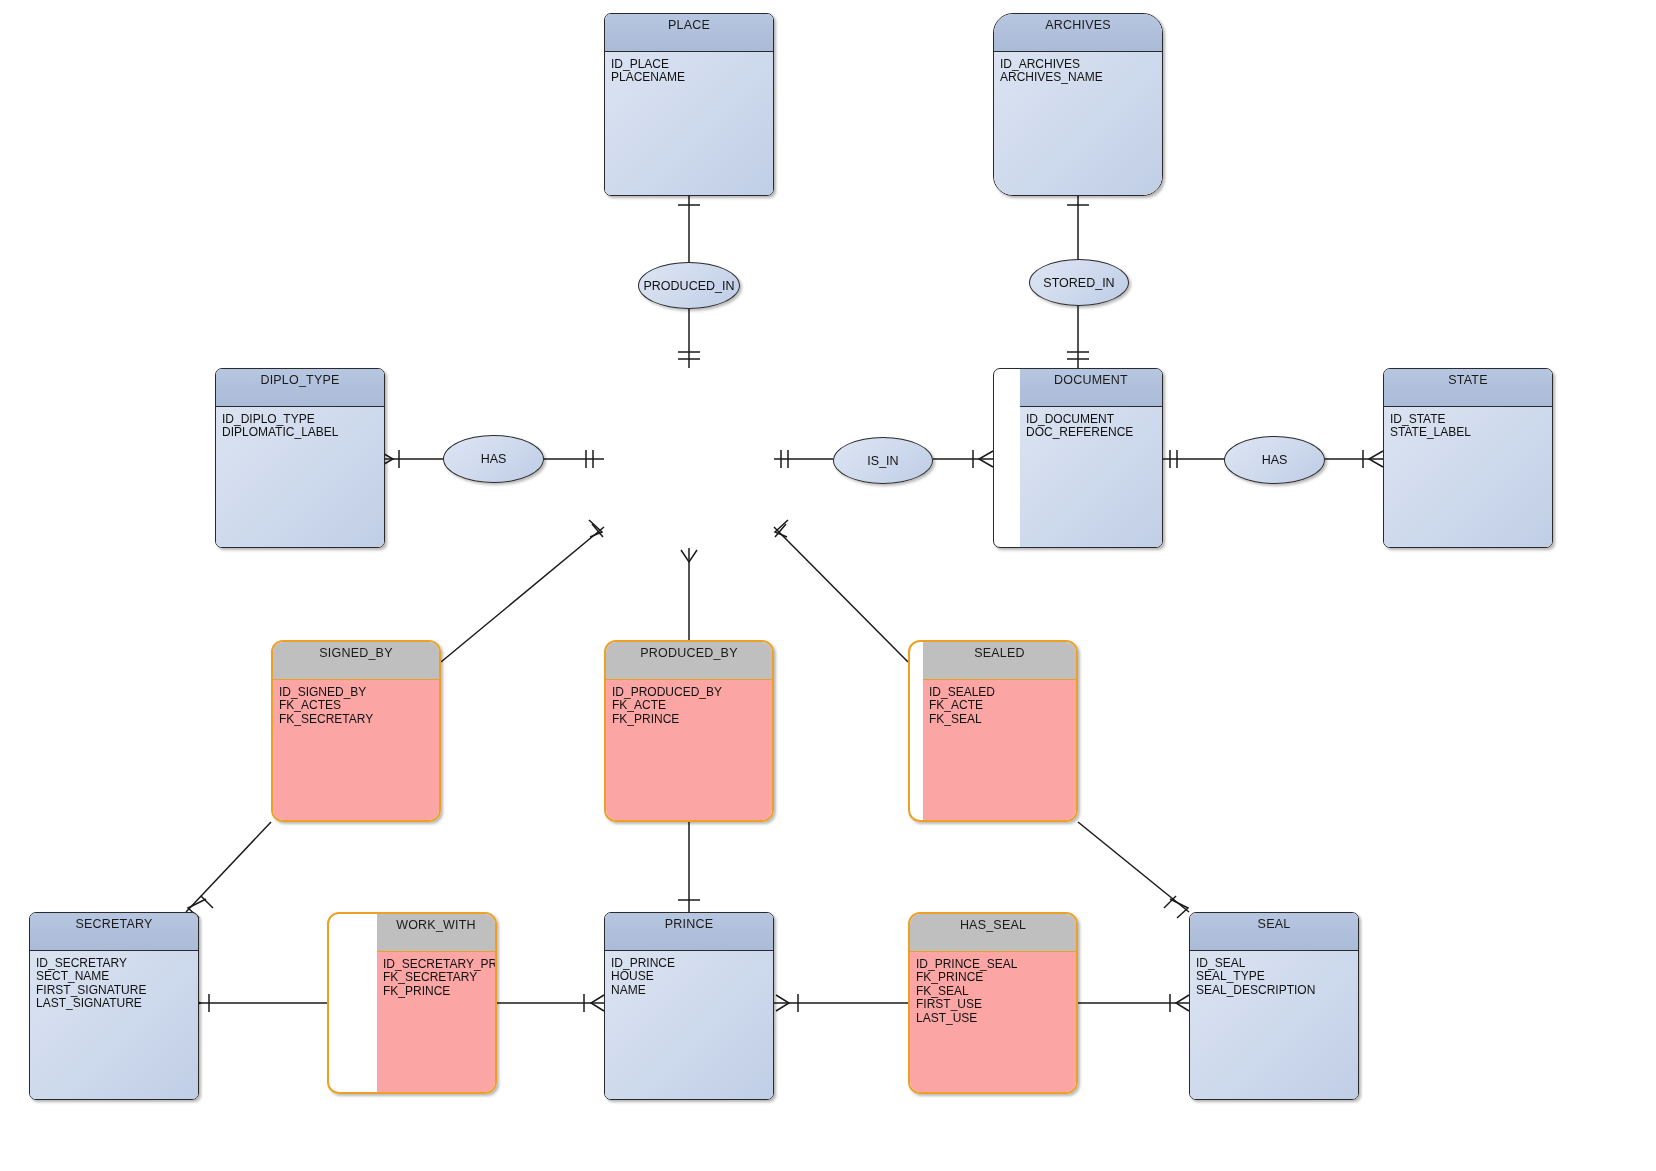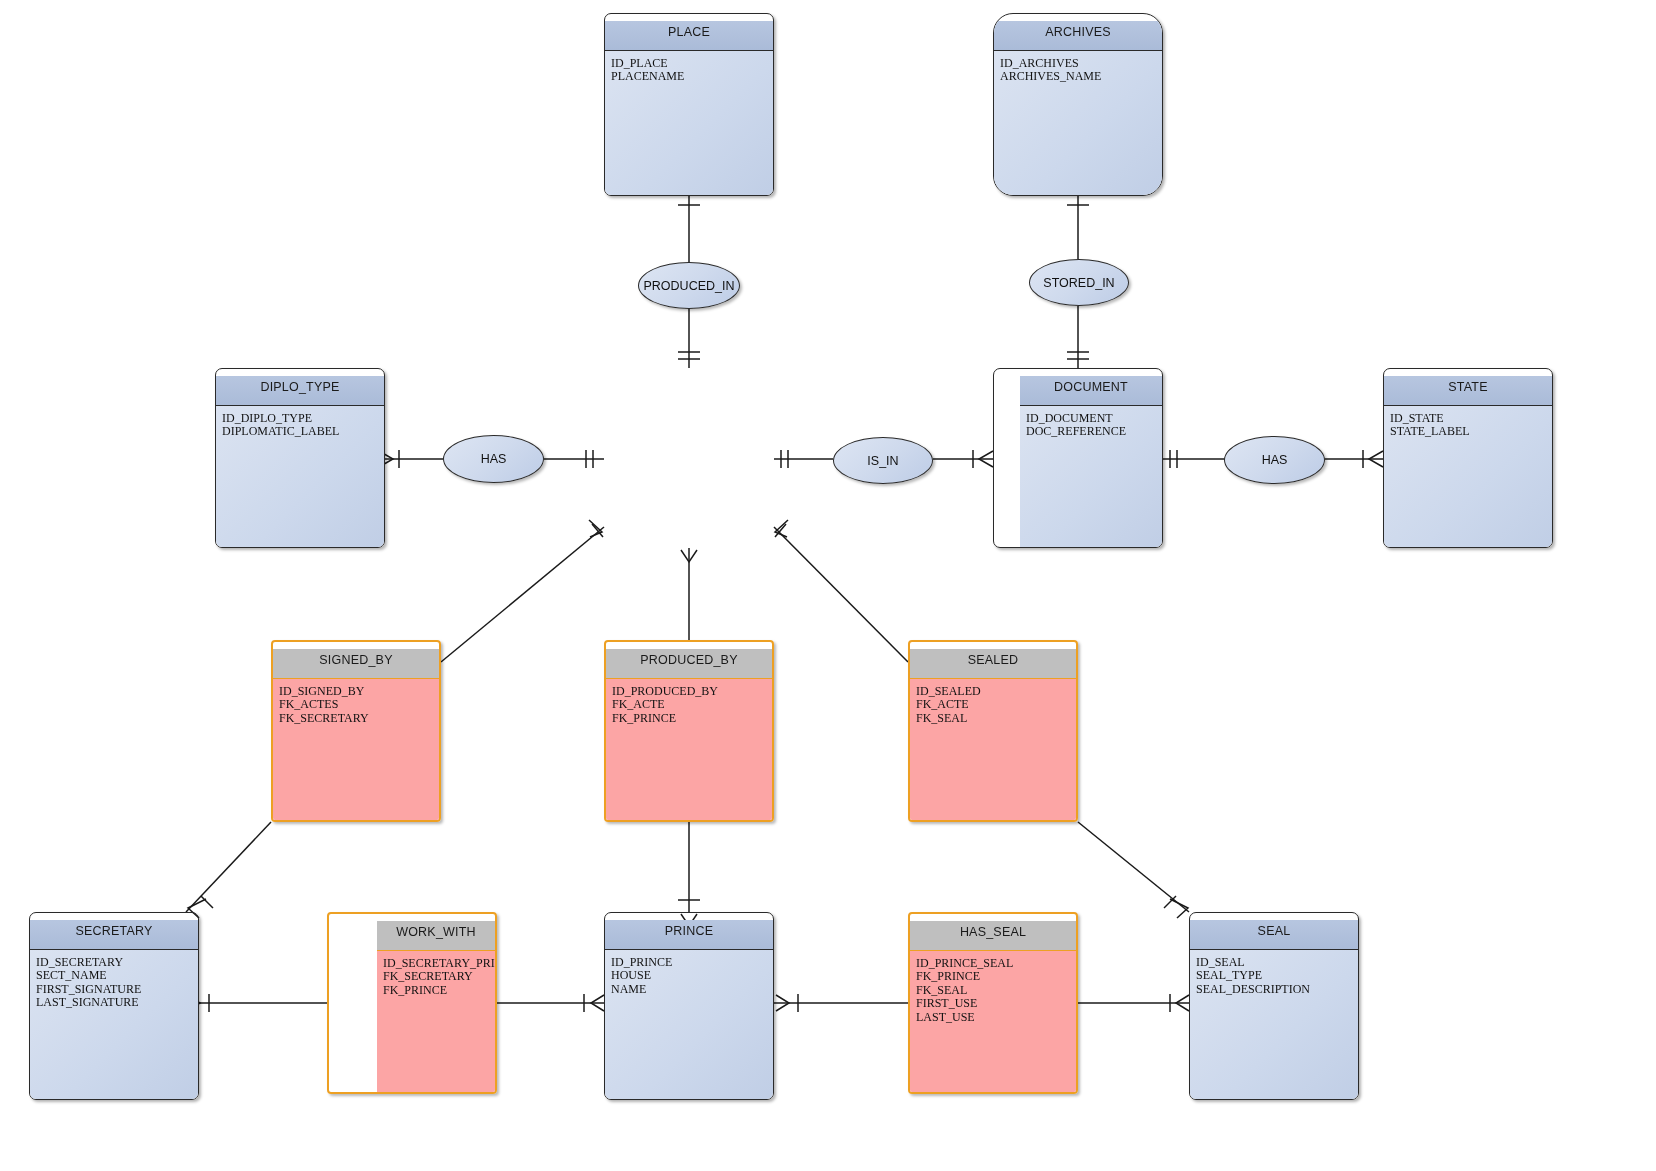--- a/index.html
+++ b/index.html
@@ -29,47 +29,45 @@
   .entity {
     position: absolute;
     box-sizing: border-box;
     border: 1px solid #2a2a2a;
     border-radius: 7px;
     overflow: hidden;
     box-shadow: 2px 2px 3px rgba(0,0,0,0.30);
   }
   .entity .ent-header {
     box-sizing: border-box;
-    height: 30px;
+    height: 38px;
     line-height: 22px;
     text-align: center;
     font-size: 12.5px;
     color: #1a1a1a;
     letter-spacing: 0.2px;
     border-bottom: 1px solid #2a2a2a;
     background: linear-gradient(to bottom, #b7c6e0 0%, #aabbd8 100%);
-    margin-top: 7px;
   }
   .entity .ent-body {
     box-sizing: border-box;
     padding: 6px 7px 6px 6px;
     height: calc(100% - 23px);
     background: linear-gradient(135deg, #dbe3f1 0%, #ccd8ec 55%, #bfcde5 100%);
   }
   .entity .attr {
     font-size: 12px;
     line-height: 13.4px;
     color: #111111;
     white-space: nowrap;
-    font-family: Liberation Serif, serif;
   }
   
   .entity.assoc {
     border: 2px solid #eda023;
-    border-radius: 4px;
+    border-radius: 12px;
     box-shadow: 2px 2px 3px rgba(0,0,0,0.28);
   }
   .entity.assoc .ent-header {
     background: #bfbfbf;
     border-bottom: 1px solid #eda023;
     color: #1a1a1a;
   }
   .entity.assoc .ent-body {
     background: #fca5a5;
   }
@@ -228,21 +226,21 @@
 
   <div class="entity assoc" style="left:604px; top:640px; width:170px; height:182px;">
     <div class="ent-header">PRODUCED_BY</div>
     <div class="ent-body">
       <div class="attr">ID_PRODUCED_BY</div>
       <div class="attr">FK_ACTE</div>
       <div class="attr">FK_PRINCE</div>
     </div>
   </div>
 
-  <div class="entity assoc" style="left:908px; top:640px; width:170px; height:182px;">
+  <div class="entity assoc" style="left:908px; top:640px; width:170px; height:182px;padding-left:13px;">
     <div class="ent-header">SEALED</div>
     <div class="ent-body">
       <div class="attr">ID_SEALED</div>
       <div class="attr">FK_ACTE</div>
       <div class="attr">FK_SEAL</div>
     </div>
   </div>
 
   <div class="entity" style="left:29px; top:912px; width:170px; height:188px;">
     <div class="ent-header">SECRETARY</div>

